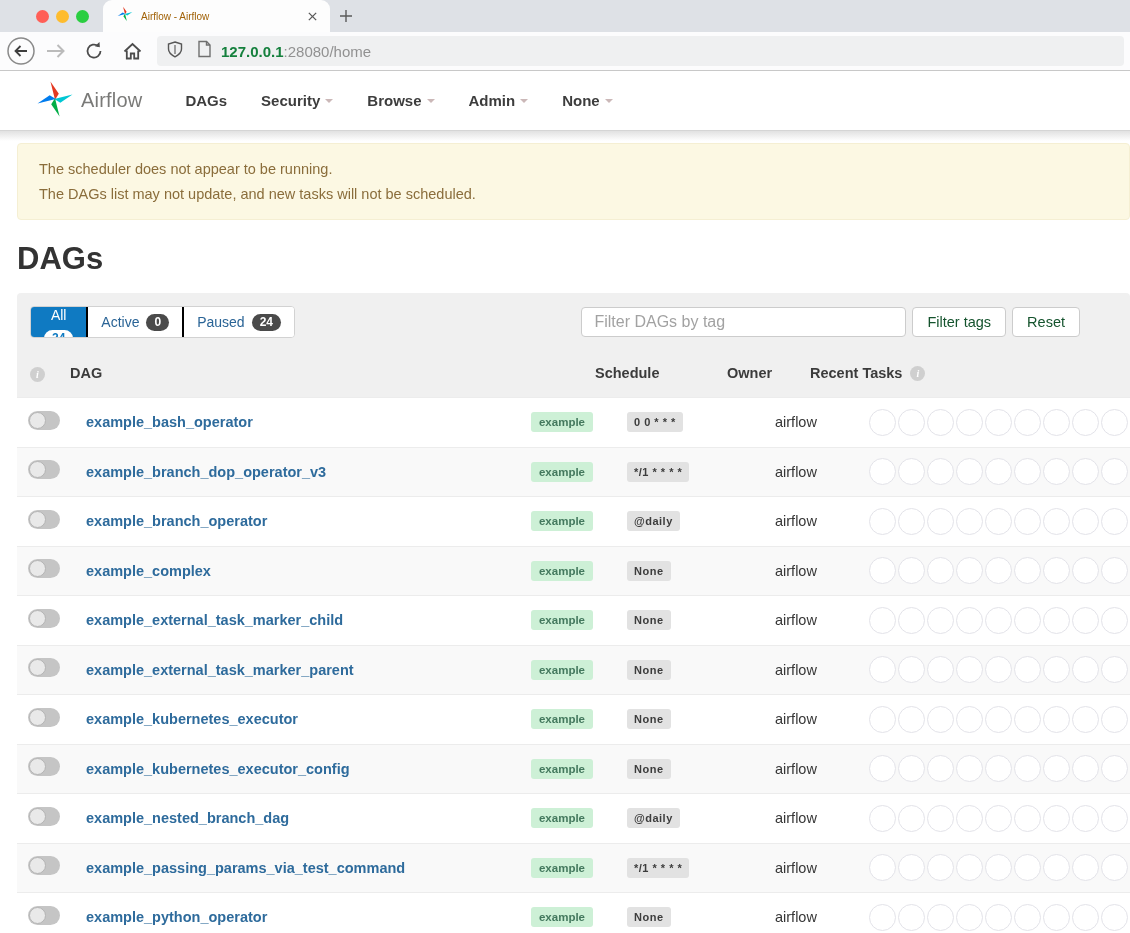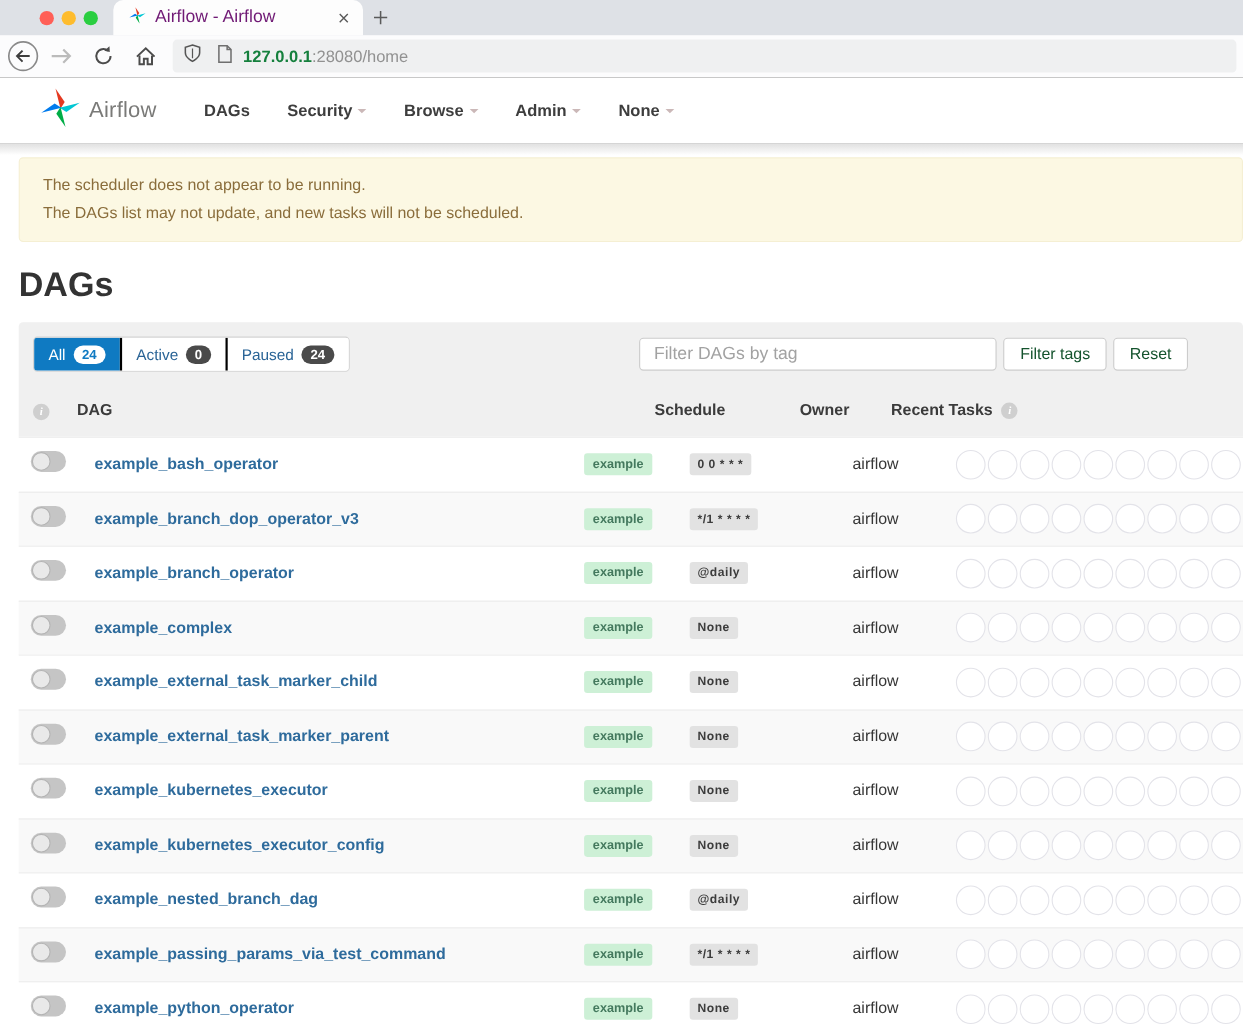--- a/index.html
+++ b/index.html
@@ -6,21 +6,21 @@
   html,body { width:1130px; height:933px; overflow:hidden; background:#fff;
     font-family:"Liberation Sans", sans-serif; }
 
   
   .tabstrip { position:relative; height:32px; background:#dee1e6; }
   .traffic { position:absolute; top:10px; left:36px; display:flex; gap:7px; }
   .traffic span { width:13px; height:13px; border-radius:50%; display:block; }
   .tl-red{background:#ff5f57;} .tl-yellow{background:#febc2e;} .tl-green{background:#2ace41;}
   .tab { position:absolute; left:103px; top:0; width:227px; height:32px; background:#fdfdfd;
     border-radius:9px 9px 0 0; display:flex; align-items:center; padding:0 10px 0 14px; }
-  .tab-title { font-size:16px; color:#701a75; margin-left:8px; flex:1; white-space:nowrap;
+  .tab-title { font-size:10px; color:#a16207; margin-left:8px; flex:1; white-space:nowrap;
     overflow:hidden; }
   .tab-close { width:16px; height:16px; display:flex; align-items:center; justify-content:center; }
   .newtab-btn { position:absolute; left:339px; top:9px; width:14px; height:14px; }
 
   .toolbar { height:39px; background:#fcfcfd; border-bottom:1px solid #c8c8c8;
     display:flex; align-items:center; padding:0 6px 0 5px; }
   .nav-ico { display:flex; align-items:center; justify-content:center; flex:0 0 auto; }
   .urlbar { flex:1; height:30px; background:#eff0f1; border-radius:4px; margin-left:10px;
     display:flex; align-items:center; padding:0 10px; }
   .url-text { font-size:15px; margin-left:9px; white-space:nowrap; }
@@ -46,21 +46,21 @@
   .page-title { margin:21px 0 16px 17px; font-size:31px; font-weight:bold; color:#333; }
 
   
   .panel { margin-left:17px; width:1113px; background:#f0f0f0; border-radius:4px 4px 0 0; }
   .filter-row { display:flex; align-items:center; padding:13px 50px 0 13px; }
   .btn-group { display:flex; border:1px solid #d2d2d2; border-radius:4px; overflow:hidden;
     background:#fff; }
   .fbtn { height:30px; display:flex; align-items:center; gap:7px; padding:0 13px;
     font-size:14px; color:#2a6496; background:#fff; border:none; border-left:2px solid #000000;
     cursor:pointer; }
-  .fbtn:first-child { border-left:none; }
+  .fbtn:first-child { border-left:none;flex-direction:column; }
   .fbtn .cnt { background:#4a4a4a; color:#fff; font-size:12px; font-weight:bold;
     border-radius:10px; padding:2px 8px; line-height:13px; }
   .fbtn.active { background:#0f7ac2; color:#fff; }
   .fbtn.active .cnt { background:#fff; color:#0f7ac2; }
   .tag-input { margin-left:auto; width:325px; height:30px; border:1px solid #ccc; border-radius:4px;
     padding:0 12px; font-size:16px; color:#444; background:#fff; }
   .tag-input::placeholder { color:#a2a2a2; }
   .panel-btn { height:30px; border:1px solid #ccc; border-radius:4px; background:#fff;
     color:#14532d; font-size:14.5px; padding:0 14px; margin-left:6px; cursor:pointer; }
 

